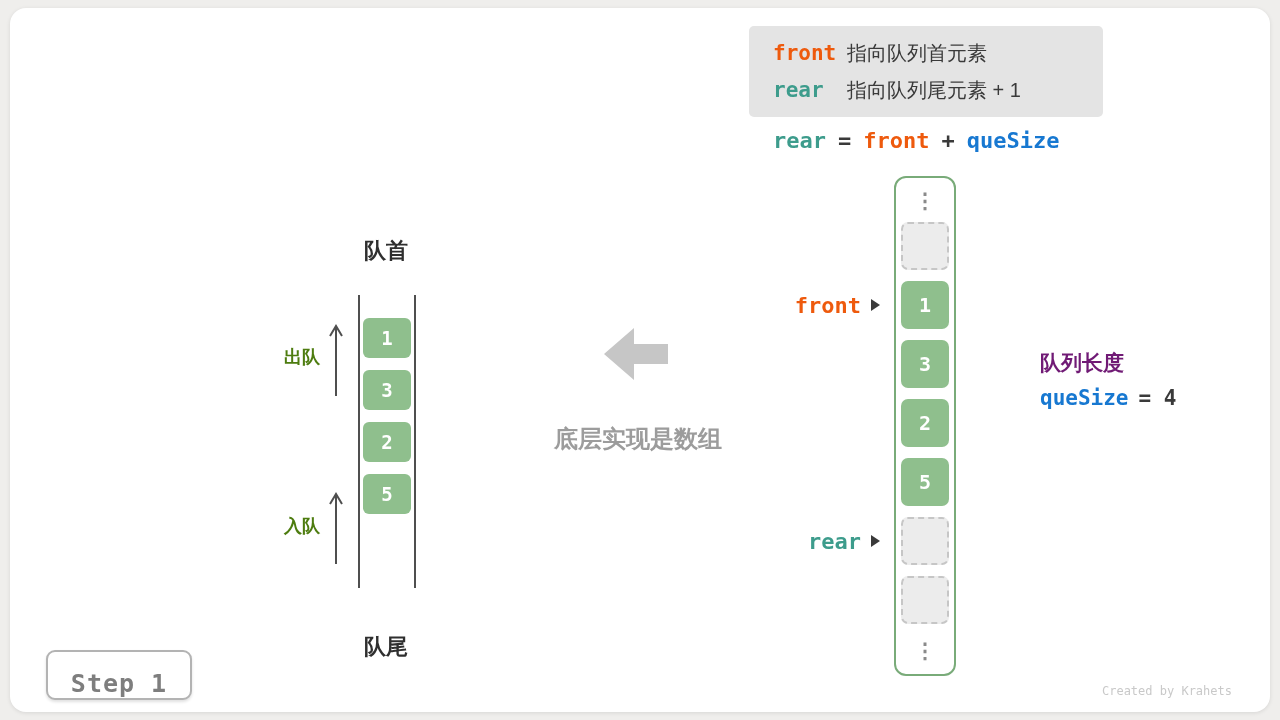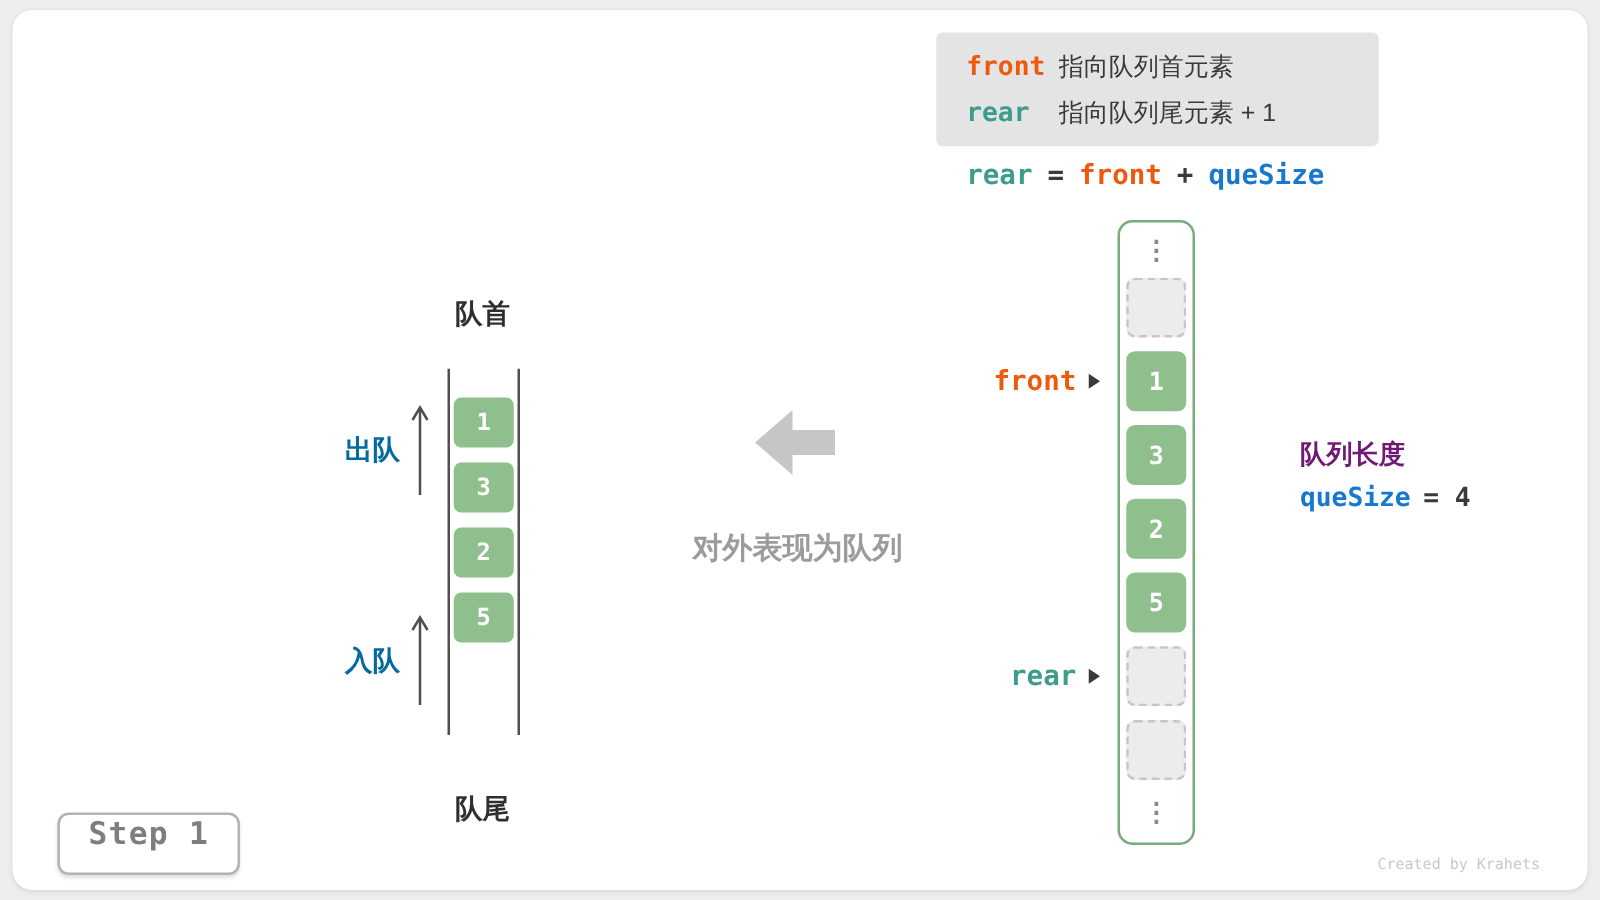--- a/index.html
+++ b/index.html
@@ -22,21 +22,21 @@
   
   .equation { position:absolute; left:763px; top:120px; display:flex; gap:12px; align-items:baseline;
               font-family:"DejaVu Sans Mono", monospace; font-weight:bold; font-size:22px; color:#3a3a3a; }
 
   
   .q-label { position:absolute; width:92px; text-align:center; font-size:22px; font-weight:bold; color:#2f2f2f; }
   .wall { position:absolute; width:2px; background:#4f4f4f; }
   .qcell { position:absolute; width:48px; height:40px; background:var(--cell); border-radius:6px;
            color:#ffffff; font-family:"DejaVu Sans Mono", monospace; font-weight:bold; font-size:19px;
            display:flex; align-items:center; justify-content:center; }
-  .op-label { position:absolute; width:60px; text-align:right; font-size:22px; font-weight:bold; color:#0369a1; }
+  .op-label { position:absolute; width:60px; text-align:right; font-size:18px; font-weight:bold; color:#4d7c0f; }
   .arrow-svg { position:absolute; }
 
   
   .caption { position:absolute; left:515px; top:412px; width:226px; text-align:center;
              font-size:24px; font-weight:bold; color:#9c9c9c; line-height:37px; }
 
   
   .array-box { position:absolute; left:884px; top:168px; width:62px; height:500px; background:#ffffff;
                border:2px solid var(--bordergreen); border-radius:12px; }
   .acell { position:absolute; left:5px; width:48px; height:48px; border-radius:7px;
@@ -57,21 +57,21 @@
          border-left:9px solid #3a3a3a; }
 
   
   .len-label { position:absolute; left:1030px; top:341px; font-size:21px; font-weight:bold; color:#701a75; }
   .quesize-line { position:absolute; left:1030px; top:378px; display:flex; gap:10px; align-items:baseline;
                   font-family:"DejaVu Sans Mono", monospace; font-weight:bold; font-size:21px; color:#3a3a3a; }
 
   
   .step { position:absolute; left:36px; top:642px; width:146px; height:50px; background:#ffffff;
           border:2px solid #b3b3b3; border-radius:9px; box-shadow:0 2px 3px rgba(0,0,0,0.12);
-          display:flex; align-items:flex-start; justify-content:center;
+          display:flex; align-items:flex-end; justify-content:center;
           font-family:"DejaVu Sans Mono", monospace; font-weight:bold; font-size:25px; color:#7e7e7e;
           letter-spacing:1px; }
   .credit { position:absolute; right:38px; top:676px; font-family:"DejaVu Sans Mono", monospace;
             font-size:12px; color:#c9c9c9; }
 </style>
 </head>
 <body>
 
 <div class="canvas">
   <div class="card">
@@ -113,21 +113,21 @@
     <div class="op-label" style="left:250px; top:506px;">入队</div>
     <svg class="arrow-svg" style="left:318px; top:484px;" width="16" height="72" viewBox="0 0 16 72">
       <line x1="8" y1="72" x2="8" y2="4" stroke="#4f4f4f" stroke-width="2"></line>
       <path d="M2,12 L8,2 L14,12" fill="none" stroke="#4f4f4f" stroke-width="2"></path>
     </svg>
 
     <svg class="arrow-svg" style="left:594px; top:320px;" width="64" height="52" viewBox="0 0 64 52">
       <polygon points="0,26 30,0 30,16 64,16 64,36 30,36 30,52" fill="#c6c6c6"></polygon>
     </svg>
     <div class="caption">
-      <div>对外表现为队列</div>
+      <div>底层实现是数组</div>
     </div>
 
     <div class="array-box">
       <div class="dots" style="top:12px;">⋮</div>
       <div class="acell empty" style="top:44px;"></div>
       <div class="acell filled" style="top:103px;">1</div>
       <div class="acell filled" style="top:162px;">3</div>
       <div class="acell filled" style="top:221px;">2</div>
       <div class="acell filled" style="top:280px;">5</div>
       <div class="acell empty" style="top:339px;"></div>

